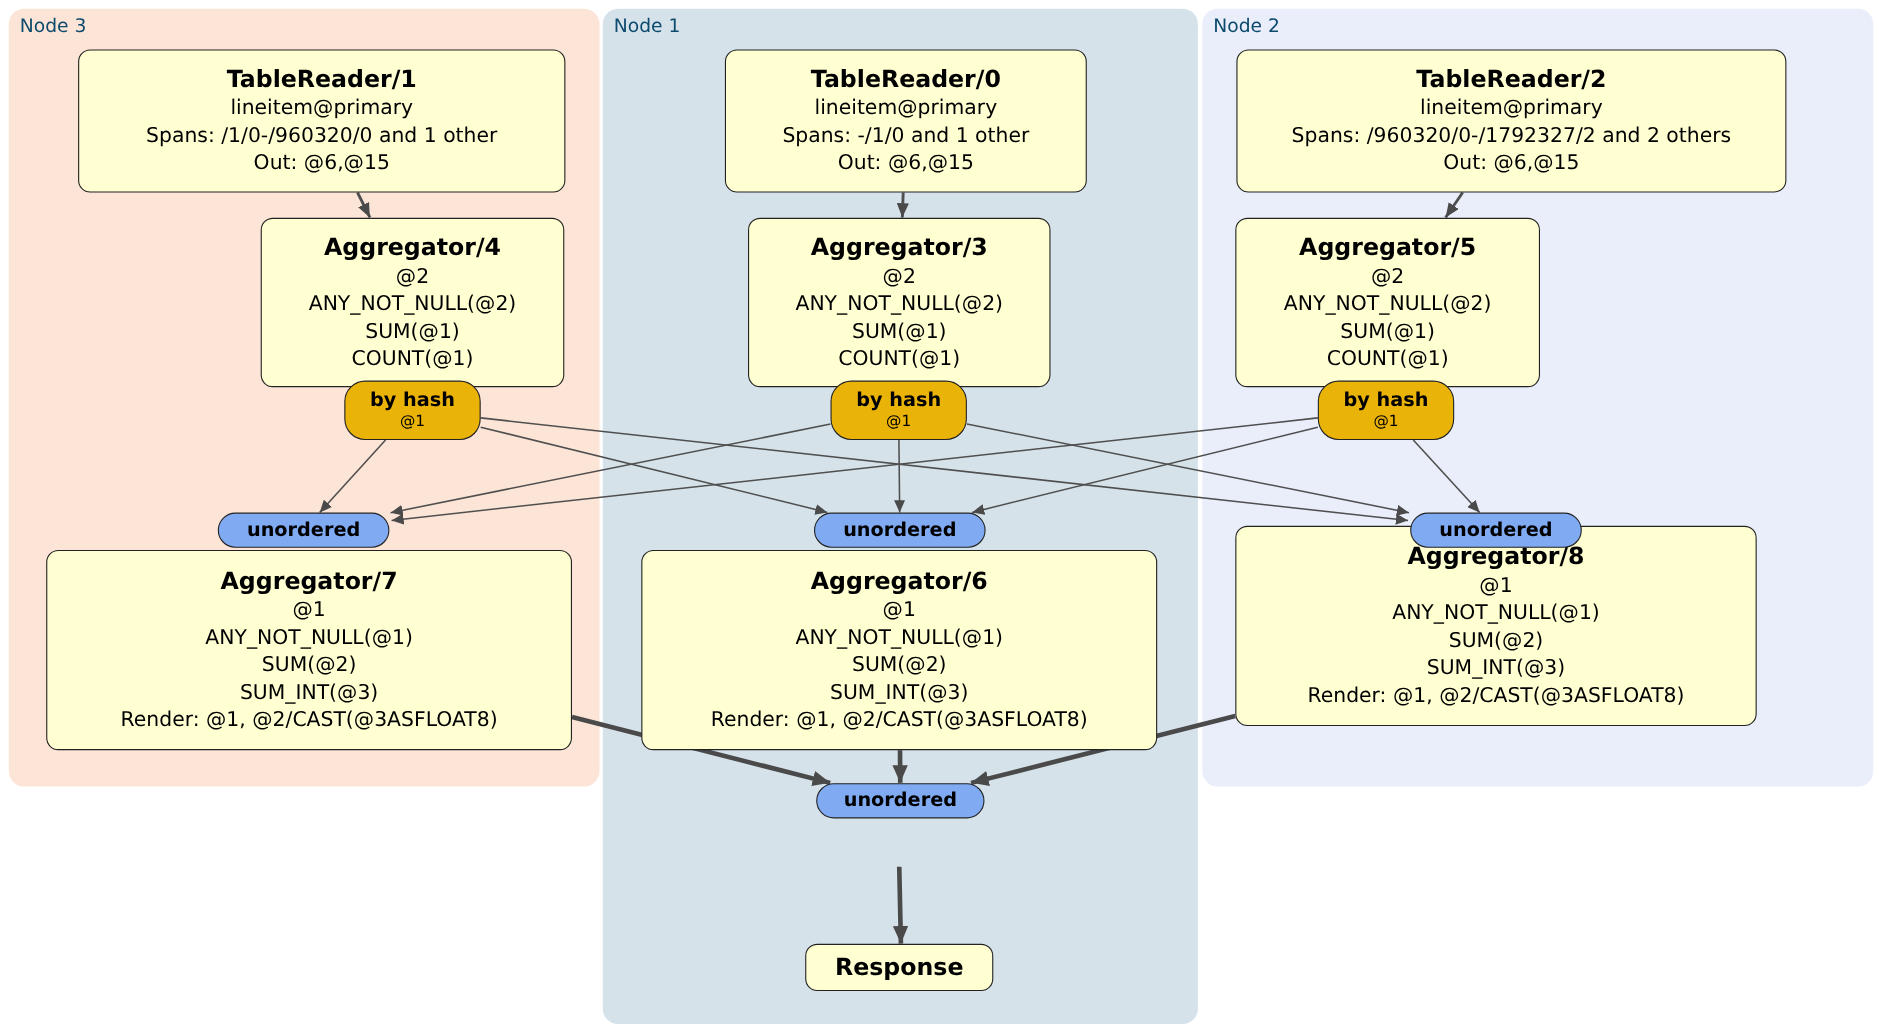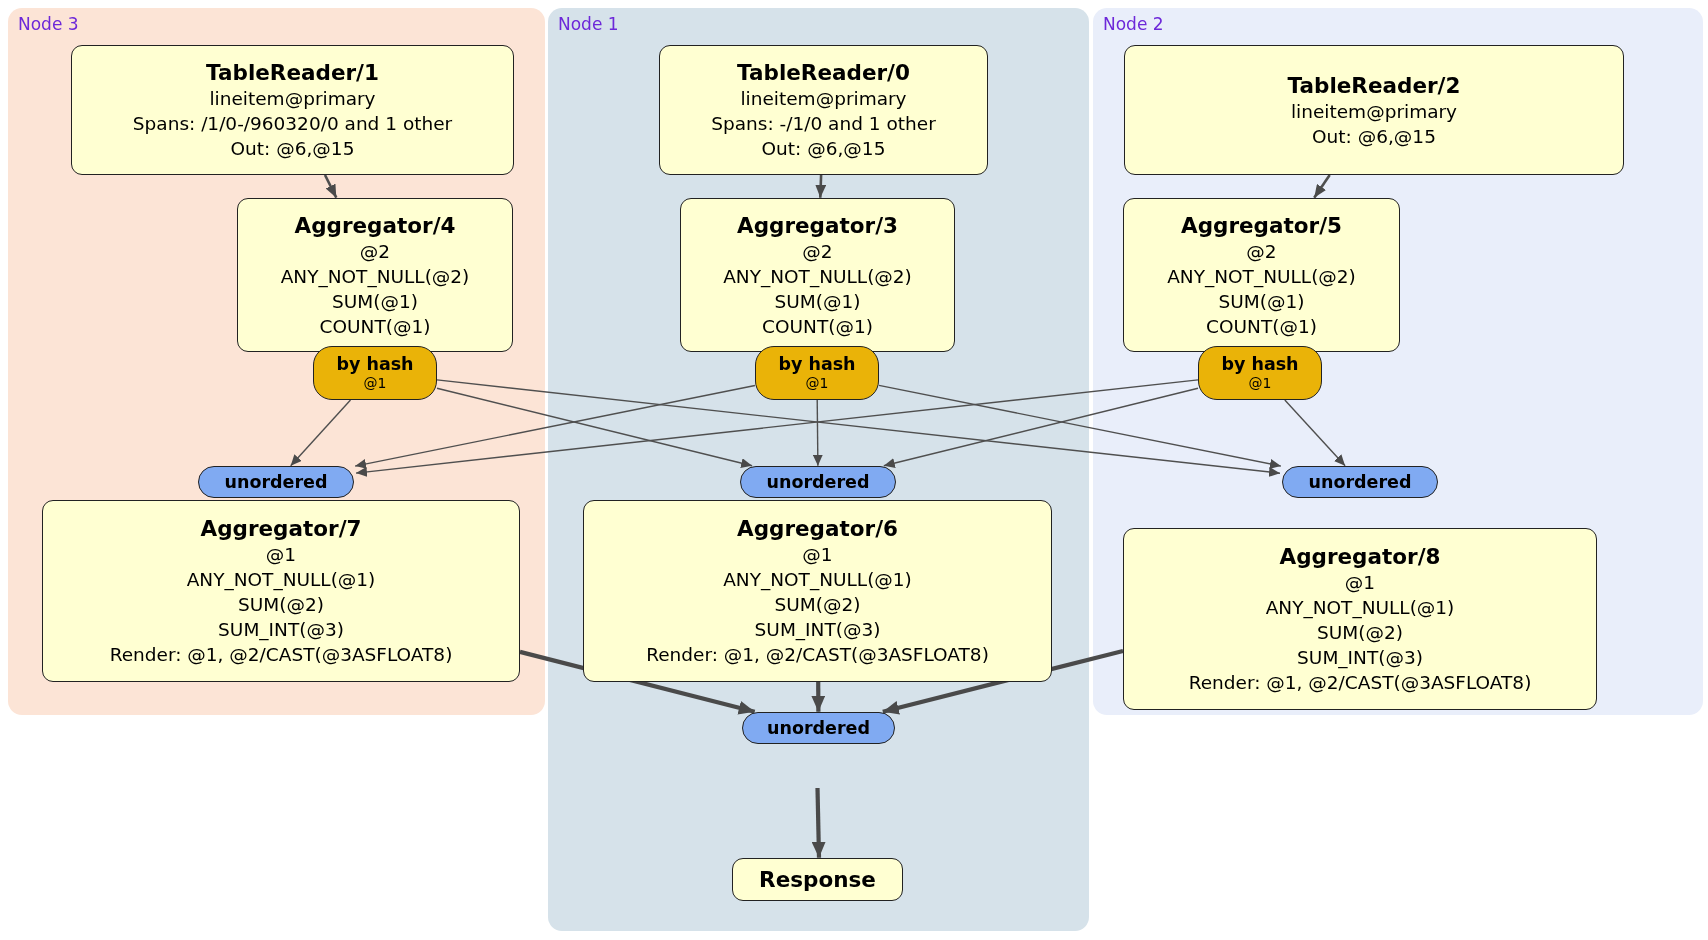--- a/index.html
+++ b/index.html
@@ -5,21 +5,21 @@
   html,body{margin:0;padding:0;background:#ffffff;}
   #canvas{
     position:relative;width:1708px;height:940px;overflow:hidden;
     font-family:"DejaVu Sans","Liberation Sans",sans-serif;color:#000;
     background:#ffffff;
   }
   .region{position:absolute;border-radius:14px;z-index:0;}
   .region-node3{background:#fce4d6;}
   .region-node1{background:#d6e2ea;}
   .region-node2{background:#e9eefa;}
-  .region-label{position:absolute;left:10px;top:6px;font-size:17px;color:#6d28d9;}
+  .region-label{position:absolute;left:10px;top:6px;font-size:17px;color:#0c4a6e;}
   #edge-layer{position:absolute;left:0;top:0;z-index:1;}
   .edge-thin{stroke:#4f4f4f;stroke-width:1.4;fill:none;}
   .edge-mid{stroke:#4f4f4f;stroke-width:2.6;fill:none;}
   .edge-thick{stroke:#4a4a4a;stroke-width:4.2;fill:none;}
   .arrowhead{fill:#4a4a4a;}
   .pbox{
     position:absolute;z-index:2;background:#ffffd2;border:1.6px solid #222;
     border-radius:11px;display:flex;flex-direction:column;justify-content:center;
     align-items:center;text-align:center;box-sizing:border-box;padding:2px 4px;
   }
@@ -92,20 +92,21 @@
   </div>
   <div class="pbox" style="left:659px;top:45px;width:329px;height:130px">
     <div class="ptitle">TableReader/0</div>
     <div class="pline">lineitem@primary</div>
     <div class="pline">Spans: -/1/0 and 1 other</div>
     <div class="pline">Out: @6,@15</div>
   </div>
   <div class="pbox" style="left:1124px;top:45px;width:500px;height:130px">
     <div class="ptitle">TableReader/2</div>
     <div class="pline">lineitem@primary</div>
+    <div class="pline">Spans: /960320/0-/1792327/2 and 2 others</div>
     <div class="pline">Out: @6,@15</div>
   </div>
 
   <div class="pbox" style="left:237px;top:198px;width:276px;height:154px">
     <div class="ptitle">Aggregator/4</div>
     <div class="pline">@2</div>
     <div class="pline">ANY_NOT_NULL(@2)</div>
     <div class="pline">SUM(@1)</div>
     <div class="pline">COUNT(@1)</div>
   </div>
@@ -156,21 +157,21 @@
     <div class="pline">Render: @1, @2/CAST(@3ASFLOAT8)</div>
   </div>
   <div class="pbox" style="left:583px;top:500px;width:469px;height:182px">
     <div class="ptitle">Aggregator/6</div>
     <div class="pline">@1</div>
     <div class="pline">ANY_NOT_NULL(@1)</div>
     <div class="pline">SUM(@2)</div>
     <div class="pline">SUM_INT(@3)</div>
     <div class="pline">Render: @1, @2/CAST(@3ASFLOAT8)</div>
   </div>
-  <div class="pbox" style="left:1123px;top:528px;width:474px;height:182px">
+  <div class="pbox" style="left:1123px;top:478px;width:474px;height:182px">
     <div class="ptitle">Aggregator/8</div>
     <div class="pline">@1</div>
     <div class="pline">ANY_NOT_NULL(@1)</div>
     <div class="pline">SUM(@2)</div>
     <div class="pline">SUM_INT(@3)</div>
     <div class="pline">Render: @1, @2/CAST(@3ASFLOAT8)</div>
   </div>
 
   <div class="sync" style="left:742px;top:712px;width:153px">
     <span class="slabel">unordered</span>

